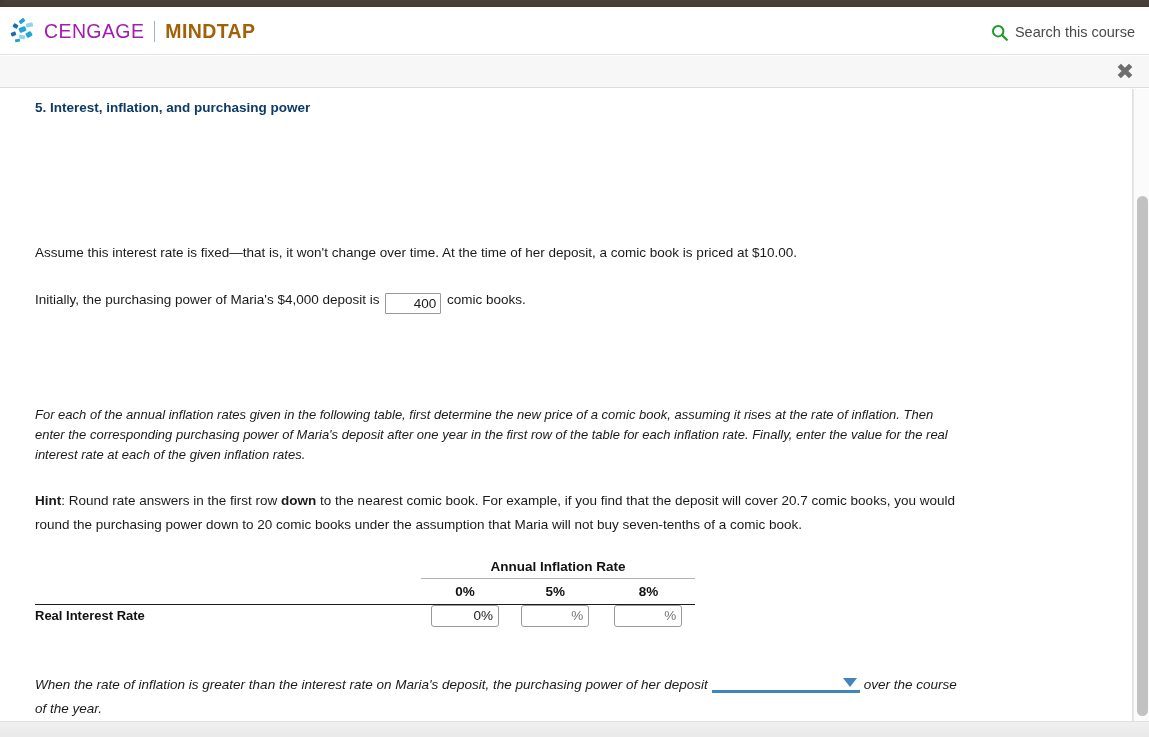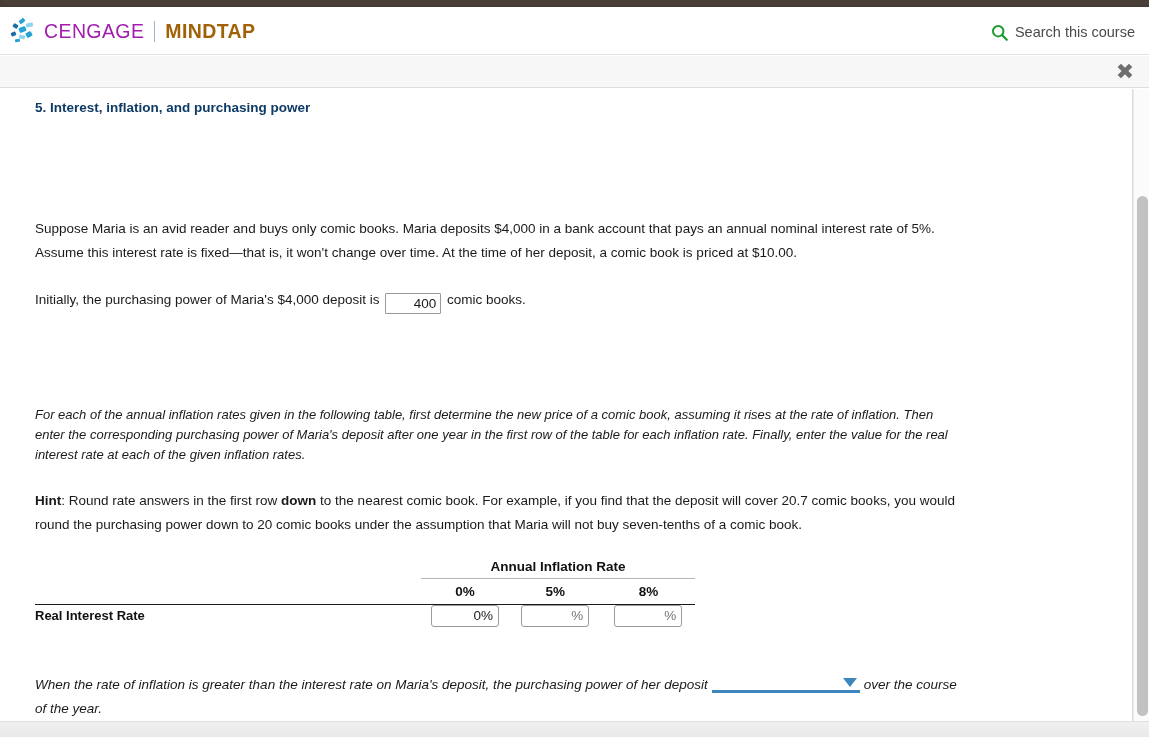--- a/index.html
+++ b/index.html
@@ -355,21 +355,20 @@
     <span class="assignment-title">Homework (Ch 11)</span>
     <span class="close-btn">✖</span>
   </div>
 
   <div class="content-pane">
     <div class="content-inner">
 
       <div class="q-title">5. Interest, inflation, and purchasing power</div>
 
       <div class="para para-intro">
-        <span>Suppose Maria is an avid reader and buys only comic books. Maria deposits $4,000 in a bank account that pays an annual nominal interest rate of 5%.</span>
         <br>
         <span>Assume this interest rate is fixed—that is, it won't change over time. At the time of her deposit, a comic book is priced at $10.00.</span>
       </div>
 
       <div class="para para-initial">
         <span>Initially, the purchasing power of Maria's $4,000 deposit is</span>
         <input class="inline-input" value="400" style="">
         <span>comic books.</span>
       </div>
 

